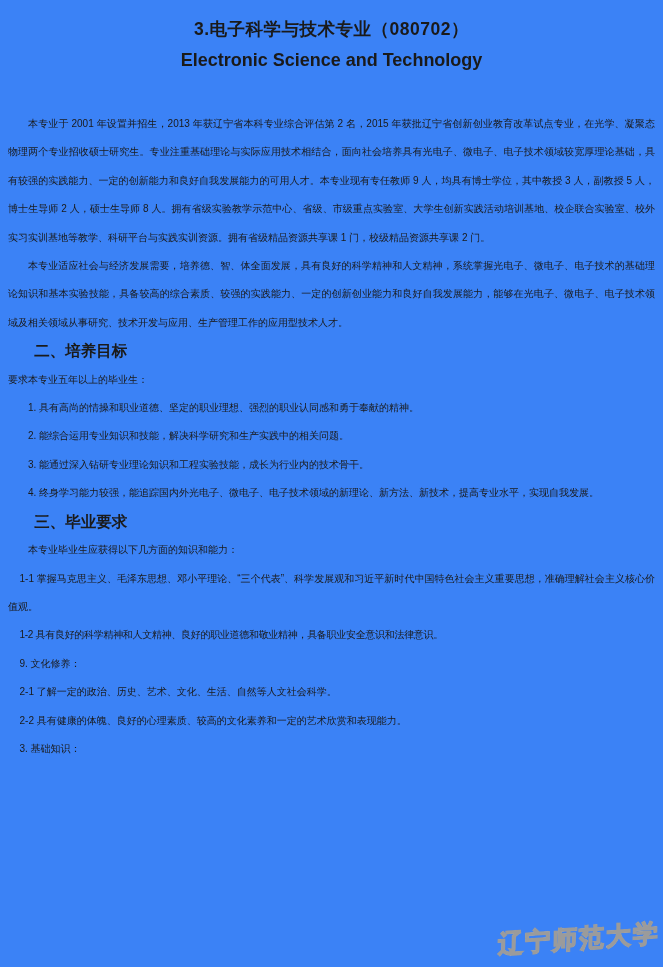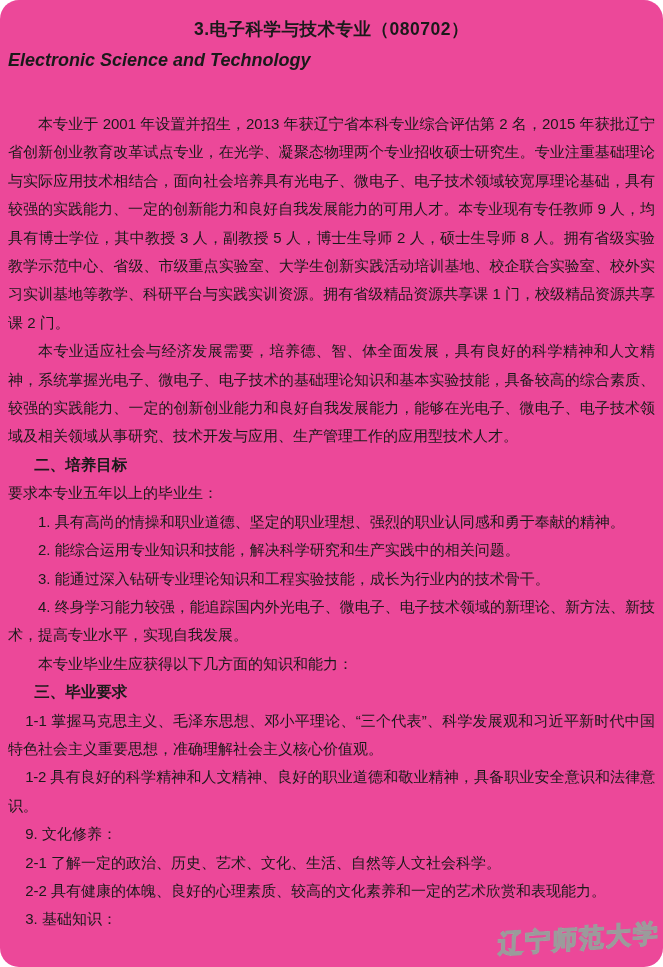--- a/index.html
+++ b/index.html
@@ -6,40 +6,38 @@
   body {
     width: 663px; height: 967px;
     background: #ffffff;
     overflow: hidden;
   }
   .page {
     position: relative;
     width: 663px; height: 967px;
     box-sizing: border-box;
     padding: 12px 8px 0 8px;
-    background: #ec4899;
+    background: #3b82f6;
     font-family: "Liberation Sans", "DejaVu Sans", sans-serif;
     color: #1a1a1a;
     overflow: hidden;
-    border-radius: 19px;
   }
   .title {
     font-size: 17.5px; font-weight: 700;
     text-align: center; line-height: 26px;
     letter-spacing: 0.5px;
     margin: 4px 0 6px 0;
   }
   .subtitle {
     font-size: 18px; font-weight: 700;
-    text-align: left; line-height: 24px;
+    text-align: center; line-height: 24px;
     margin: 0 0 38px 0;
-    font-style: italic;
   }
   .blk {
-    font-size: 15px;
+    font-size: 10px;
     line-height: 28.4px;
     text-align: justify;
   }
   .heading {
     font-weight: 700;
     font-size: 15.5px;
     text-indent: 1.7em;
     text-align: left;
   }
   .p2 { text-indent: 2em; }
@@ -66,22 +64,22 @@
   <div class="subtitle">Electronic Science and Technology</div>
   <div id="content">
       <div class="blk p2">本专业于 2001 年设置并招生，2013 年获辽宁省本科专业综合评估第 2 名，2015 年获批辽宁省创新创业教育改革试点专业，在光学、凝聚态物理两个专业招收硕士研究生。专业注重基础理论与实际应用技术相结合，面向社会培养具有光电子、微电子、电子技术领域较宽厚理论基础，具有较强的实践能力、一定的创新能力和良好自我发展能力的可用人才。本专业现有专任教师 9 人，均具有博士学位，其中教授 3 人，副教授 5 人，博士生导师 2 人，硕士生导师 8 人。拥有省级实验教学示范中心、省级、市级重点实验室、大学生创新实践活动培训基地、校企联合实验室、校外实习实训基地等教学、科研平台与实践实训资源。拥有省级精品资源共享课 1 门，校级精品资源共享课 2 门。</div>
       <div class="blk p2">本专业适应社会与经济发展需要，培养德、智、体全面发展，具有良好的科学精神和人文精神，系统掌握光电子、微电子、电子技术的基础理论知识和基本实验技能，具备较高的综合素质、较强的实践能力、一定的创新创业能力和良好自我发展能力，能够在光电子、微电子、电子技术领域及相关领域从事研究、技术开发与应用、生产管理工作的应用型技术人才。</div>
       <div class="blk heading">二、培养目标</div>
       <div class="blk p0">要求本专业五年以上的毕业生：</div>
       <div class="blk p2">1. 具有高尚的情操和职业道德、坚定的职业理想、强烈的职业认同感和勇于奉献的精神。</div>
       <div class="blk p2">2. 能综合运用专业知识和技能，解决科学研究和生产实践中的相关问题。</div>
       <div class="blk p2">3. 能通过深入钻研专业理论知识和工程实验技能，成长为行业内的技术骨干。</div>
       <div class="blk p2">4. 终身学习能力较强，能追踪国内外光电子、微电子、电子技术领域的新理论、新方法、新技术，提高专业水平，实现自我发展。</div>
+      <div class="blk heading">三、毕业要求</div>
       <div class="blk p2">本专业毕业生应获得以下几方面的知识和能力：</div>
-      <div class="blk heading">三、毕业要求</div>
       <div class="blk p1">1-1 掌握马克思主义、毛泽东思想、邓小平理论、“三个代表”、科学发展观和习近平新时代中国特色社会主义重要思想，准确理解社会主义核心价值观。</div>
       <div class="blk p1 tight">1-2 具有良好的科学精神和人文精神、良好的职业道德和敬业精神，具备职业安全意识和法律意识。</div>
       <div class="blk p1">9. 文化修养：</div>
       <div class="blk p1">2-1 了解一定的政治、历史、艺术、文化、生活、自然等人文社会科学。</div>
       <div class="blk p1">2-2 具有健康的体魄、良好的心理素质、较高的文化素养和一定的艺术欣赏和表现能力。</div>
       <div class="blk p1">3. 基础知识：</div>
     </div>
   <div class="watermark">辽宁师范大学</div>
 </div>
 

